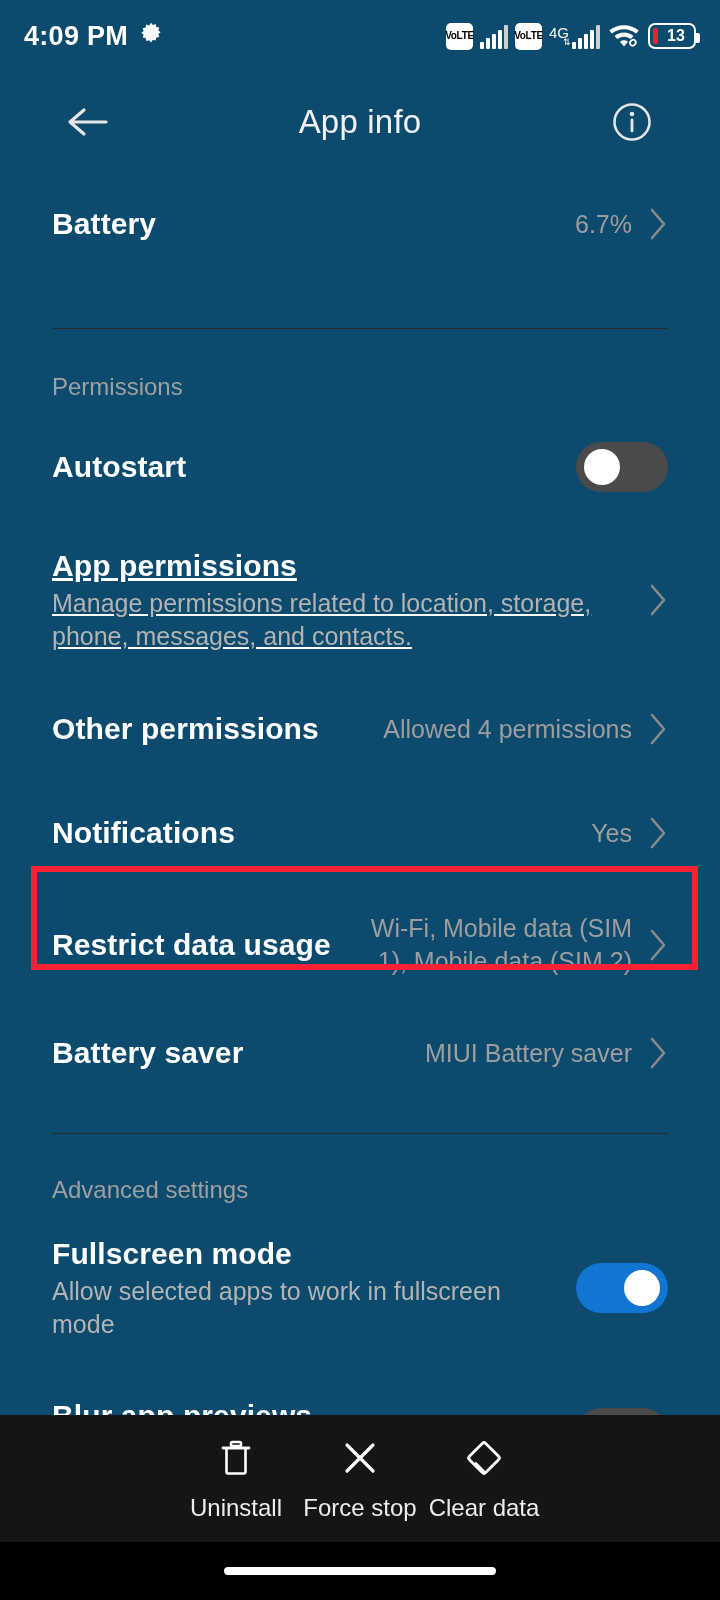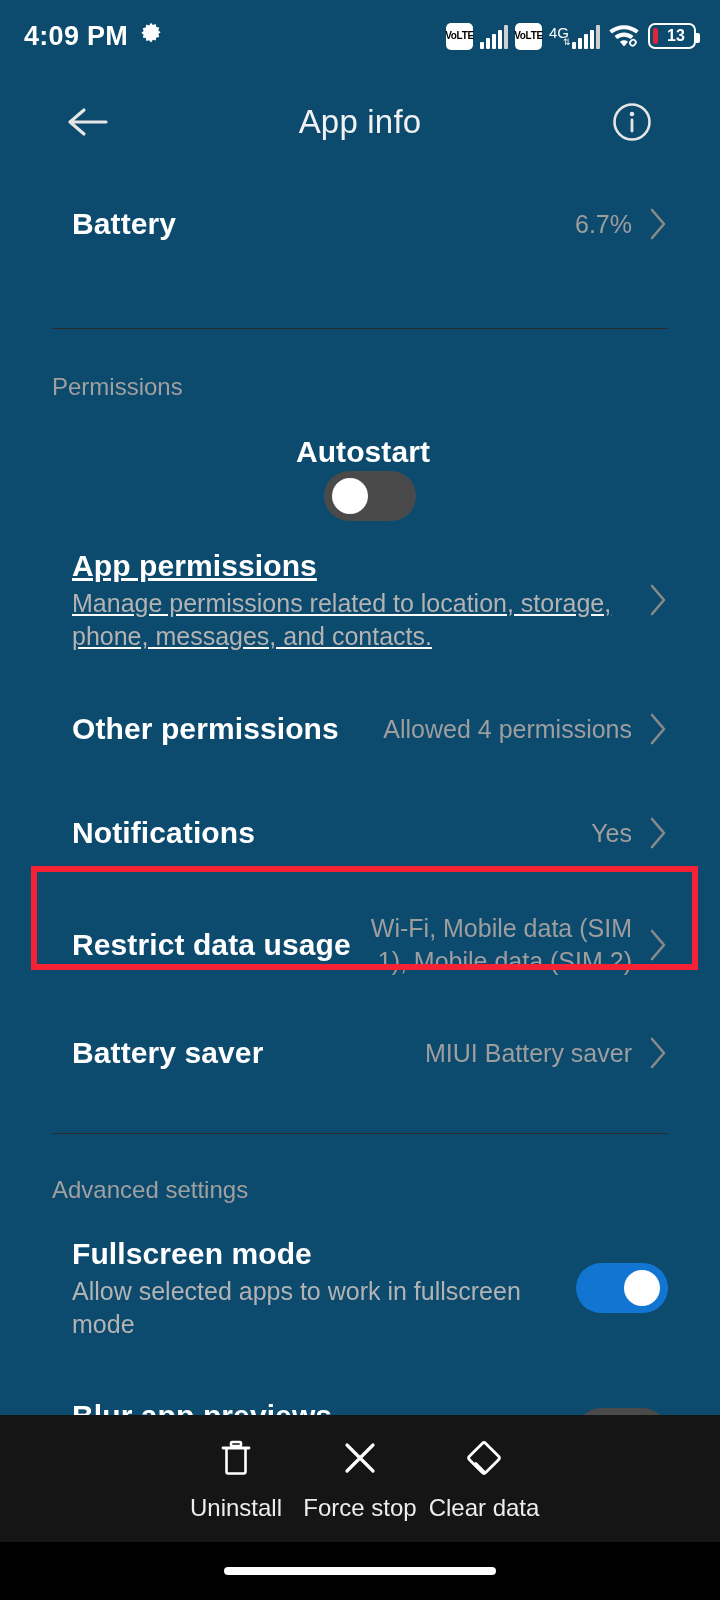--- a/index.html
+++ b/index.html
@@ -70,21 +70,21 @@
     font-size:33px; font-weight:400; color:#f2f2f2; letter-spacing:.2px;
     pointer-events:none;
   }
   .info-btn { margin-left:auto; width:48px; height:48px; display:flex; align-items:center; justify-content:center; }
 
   
   .content { position:absolute; top:176px; left:0; width:720px; bottom:0; }
   .row {
     position:relative;
     padding:0 52px 0 52px;
-    display:flex; align-items:center;margin-left:20px;
+    display:flex; align-items:center;
   }
   .row-main { flex:1 1 auto; min-width:0; padding-right:14px; }
   .row-title {
     font-size:30px; font-weight:700; color:#fff; letter-spacing:.1px;
     line-height:38px; white-space:nowrap;
   }
   .row-sub {
     font-size:25px; color:#b3b3b3; line-height:33px; font-weight:400;
     margin-top:2px;
   }
@@ -237,21 +237,21 @@
     </div>
 
     <div style="height:56px;"></div>
     <div class="divider"></div>
     <div style="height:44px;"></div>
 
     <div class="section-label">Permissions</div>
 
     <div style="height:32px;"></div>
 
-    <div class="row" style="height:68px;flex-direction:column;">
+    <div class="row" style="height:68px;">
       <div class="row-main">
         <div class="row-title">Autostart</div>
       </div>
       <div class="toggle">
         <span class="knob"></span>
       </div>
     </div>
 
     <div style="height:38px;"></div>
 

